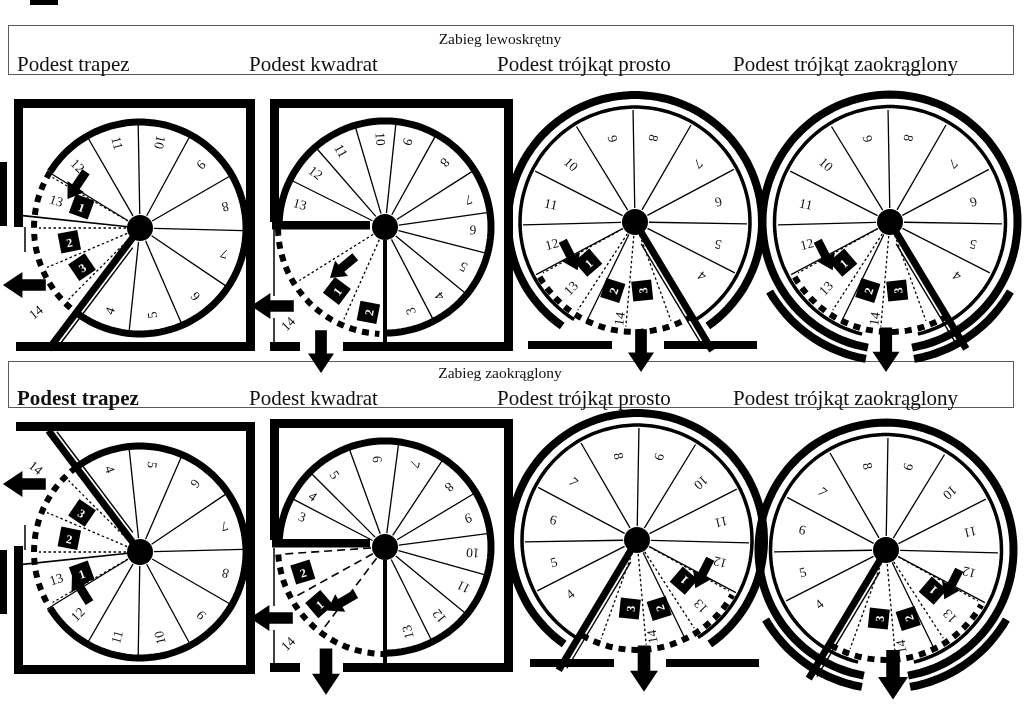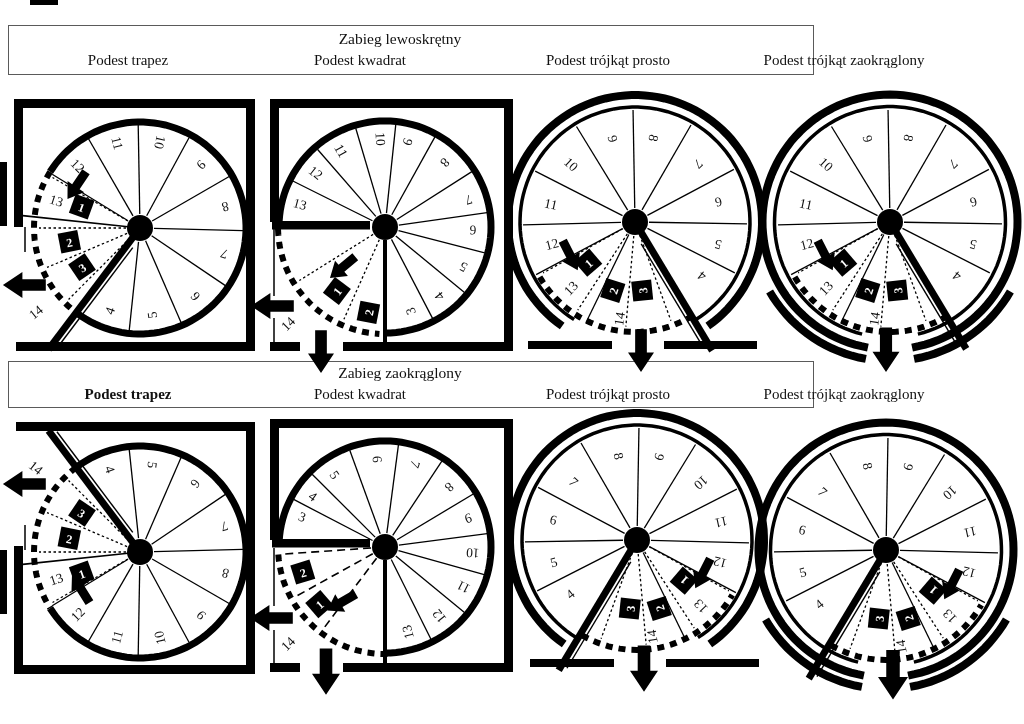--- a/index.html
+++ b/index.html
@@ -1,20 +1,20 @@
 <!DOCTYPE html>
 <html><head>
 <meta charset="utf-8">
 <style>
   html,body{margin:0;padding:0;background:#fff;}
   .stage{position:relative;width:1024px;height:724px;background:#ffffff;overflow:hidden;
          font-family:"Liberation Serif", serif;color:#111;}
-  .hdr{position:absolute;left:8px;width:806px;border:1.5px solid #5a5a5a;background:#fff;box-sizing:border-box;}
+  .hdr{position:absolute;left:8px;width:1006px;border:1.5px solid #5a5a5a;background:#fff;box-sizing:border-box;}
   .hdr-title{position:absolute;left:0;right:0;text-align:center;font-size:15.5px;padding-right:22px;}
-  .hcol{position:absolute;width:222px;text-align:center;font-size:15px;white-space:nowrap;}
+  .hcol{position:absolute;width:222px;text-align:left;font-size:21px;white-space:nowrap;}
   #diagram{position:absolute;left:0;top:0;pointer-events:none;}
   svg text{font-family:"Liberation Serif", serif;}
 </style>
 </head>
 <body>
 
 <div class="stage">
 
   <div class="hdr" style="top:25px;height:50px;">
     <div class="hdr-title" style="top:4px;">

